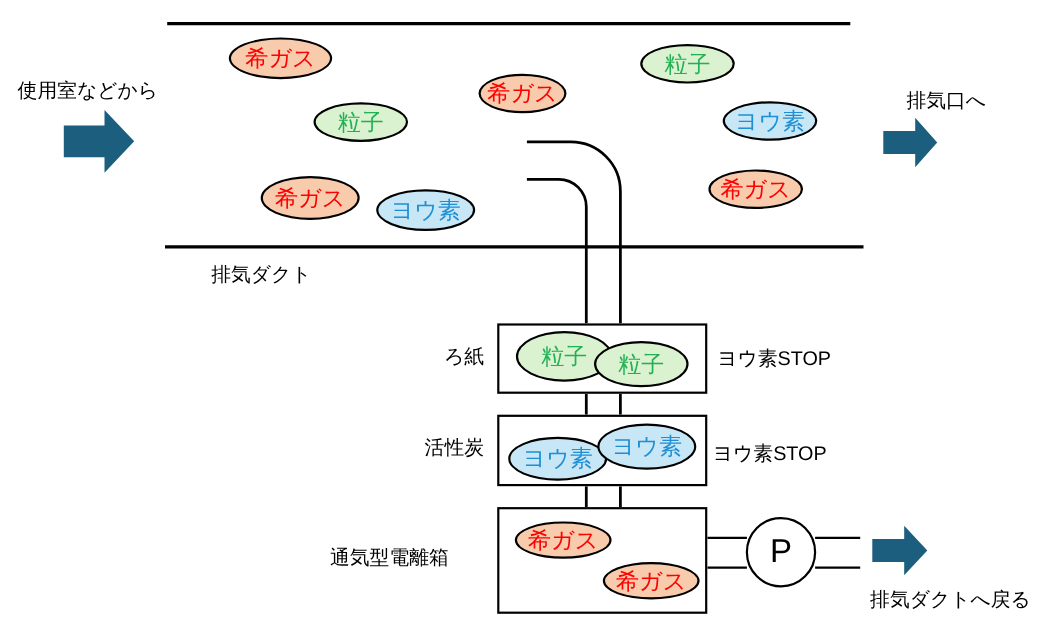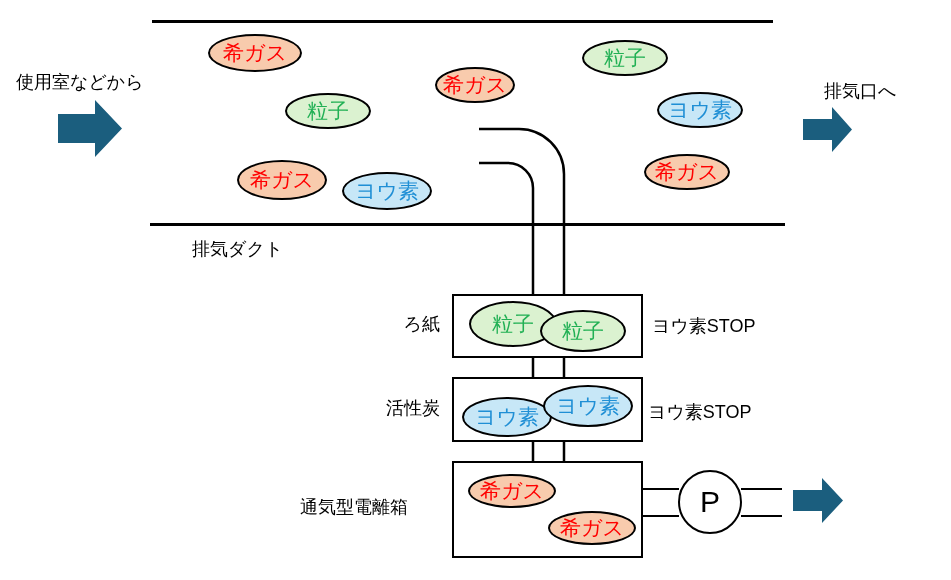--- a/index.html
+++ b/index.html
@@ -72,20 +72,21 @@
   </div>
 
   <div class="lbl lbl-inlet">使用室などから</div>
   <div class="lbl lbl-outlet">排気口へ</div>
   <div class="lbl lbl-duct">排気ダクト</div>
   <div class="lbl lbl-filter">ろ紙</div>
   <div class="lbl lbl-particle-stop">ヨウ素STOP</div>
   <div class="lbl lbl-charcoal">活性炭</div>
   <div class="lbl lbl-iodine-stop">ヨウ素STOP</div>
   <div class="lbl lbl-chamber">通気型電離箱</div>
+  <div class="lbl lbl-return">排気ダクトへ戻る</div>
 
   <div id="bubbles">
       <div class="bubble noble-gas" style="left: 255px; top: 53px; width: 94px; height: 38px;">希ガス</div>
       <div class="bubble particle" style="left: 328px; top: 111px; width: 86px; height: 36px;">粒子</div>
       <div class="bubble noble-gas" style="left: 282px; top: 180px; width: 90px; height: 40px;">希ガス</div>
       <div class="bubble iodine" style="left: 387px; top: 191px; width: 90px; height: 38px;">ヨウ素</div>
       <div class="bubble noble-gas" style="left: 475px; top: 85px; width: 80px; height: 36px;">希ガス</div>
       <div class="bubble particle" style="left: 625px; top: 58px; width: 86px; height: 36px;">粒子</div>
       <div class="bubble iodine" style="left: 700px; top: 110px; width: 86px; height: 36px;">ヨウ素</div>
       <div class="bubble noble-gas" style="left: 687px; top: 172px; width: 86px; height: 36px;">希ガス</div>

